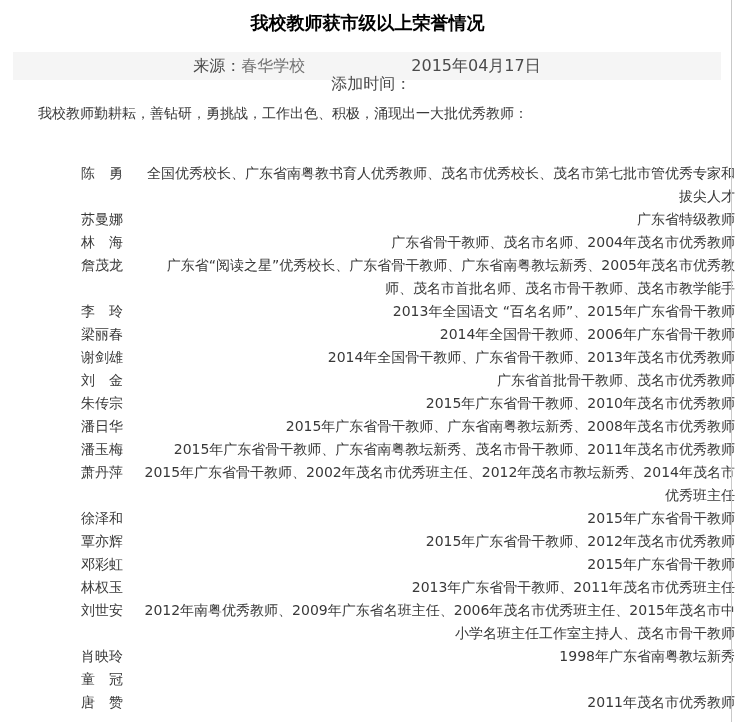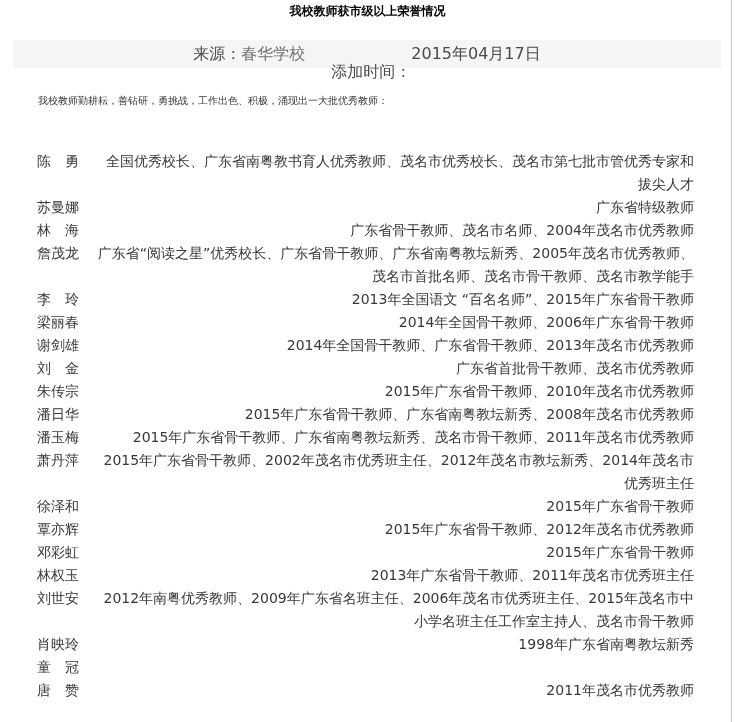--- a/index.html
+++ b/index.html
@@ -18,46 +18,48 @@
   .page-right-border {
     position: absolute;
     left: 731px;
     top: 0;
     width: 1px;
     height: 722px;
     background: #c9c9c9;
   }
   .article-title {
     margin: 0;
+    padding-top: 12px;
     text-align: center;
-    font-size: 12px;
+    font-size: 18px;
     line-height: 22px;
     font-weight: bold;
     color: #000000;
   }
   .meta-bar {
     margin: 18px 14px 0 13px;
     height: 28px;
     background: #f5f5f5;
     display: flex;
     align-items: center;
     justify-content: center;
     font-size: 16px;
     color: #4a4a4a;
     white-space: nowrap;
   }
   .meta-source-value { color: #737373; }
   .meta-time-label { margin-left: 26px; margin-top: 36px; }
   .intro {
     margin: 23px 30px 0 38px;
-    font-size: 10px;
+    font-size: 14px;
     line-height: 20px;
   }
   .teacher-list {
     margin-top: 39px;
+    margin-left: 44px;
   }
   .teacher-row {
     display: flex;
     align-items: flex-start;
     font-size: 14px;
     line-height: 23px;
   }
   .teacher-name {
     flex: 0 0 auto;
     width: 42px;

